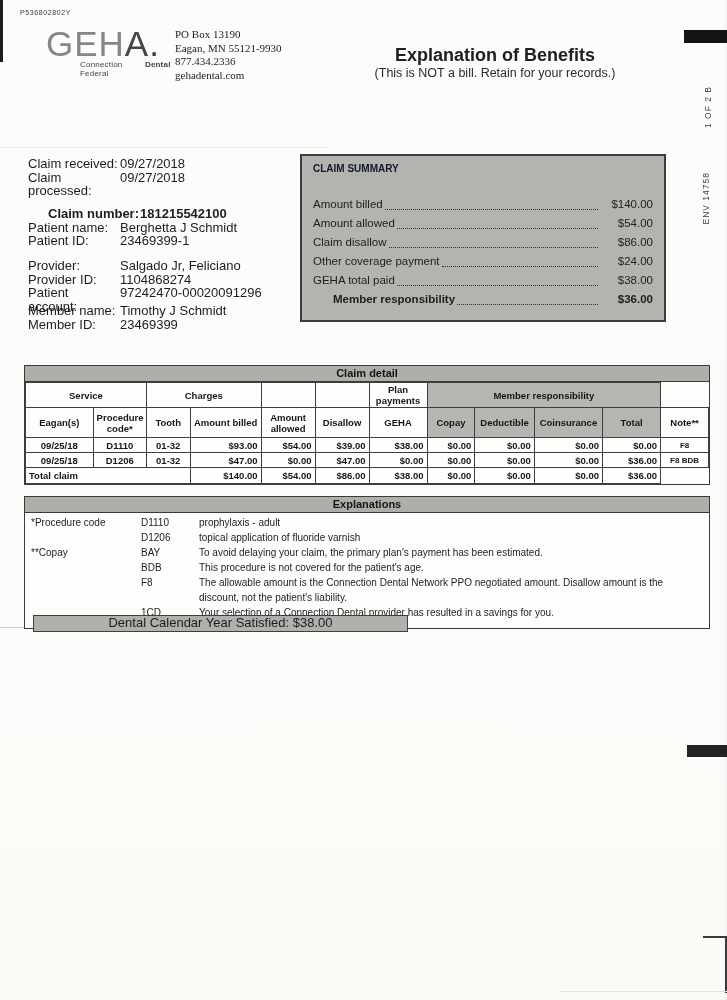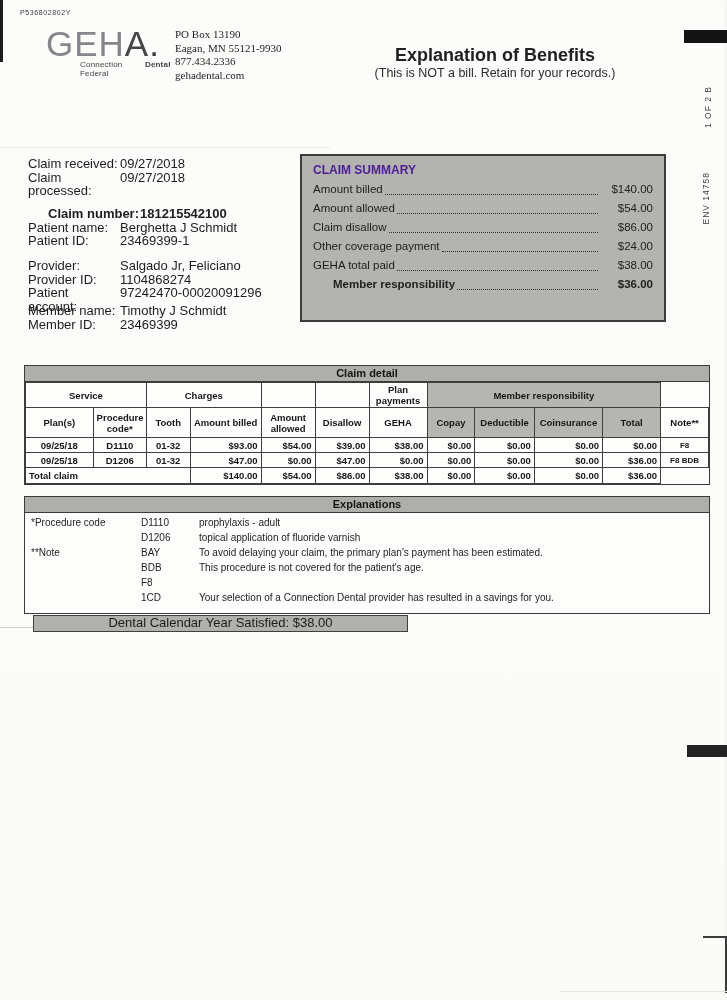--- a/index.html
+++ b/index.html
@@ -42,21 +42,21 @@
   
   .info-group{position:absolute;left:28px;width:270px;font-size:13px;line-height:13.5px;}
   .ig-1{top:157px;}.ig-2{top:207px;}.ig-3{top:259px;}.ig-4{top:304px;}
   .info-row{display:flex;}
   .info-label{width:92px;flex:0 0 92px;}
   .info-value{flex:1;}
   .b{font-weight:bold;padding-left:20px;}
 
   
   .summary-box{position:absolute;left:300px;top:154px;width:366px;height:168px;background:#b3b3b0;border:2px solid #3c3c3c;box-sizing:border-box;padding:7px 11px;}
-  .summary-title{font-size:12px;font-weight:bold;margin-bottom:3px;color:#4c1d95;}
+  .summary-title{font-size:10px;font-weight:bold;margin-bottom:21px;color:#0f172a;}
   .summary-row{display:flex;align-items:flex-end;font-size:11.5px;line-height:19px;color:#1d1d1d;}
   .summary-leader{flex:1;border-bottom:1.5px dotted #2e2e2e;margin:0 3px 4px 2px;}
   .summary-value{text-align:right;min-width:52px;}
 
   
   .section{position:absolute;left:24px;width:686px;}
   .sec-detail{top:365px;}
   .sec-expl{top:496px;}
   .section-bar{background:#aeaeab;border:1.5px solid #3a3a3a;box-sizing:border-box;font-size:11px;font-weight:bold;padding:1px 6px 2px;color:#151515;text-align:center;}
   .section-body{border:1.5px solid #3a3a3a;border-top:none;box-sizing:border-box;background:#fdfdfc;}
@@ -223,21 +223,21 @@
             <tr class="grp">
           <th colspan="2">Service</th>
           <th colspan="2">Charges</th>
           <th></th>
           <th></th>
           <th>Plan payments</th>
           <th colspan="4" class="gray">Member responsibility</th>
           <th class="noborder"></th>
         </tr>
         <tr class="hdr">
-          <th>Plan(s)</th>
+          <th>Eagan(s)</th>
           <th>Procedure code*</th>
           <th>Tooth</th>
           <th>Amount billed</th>
           <th>Amount allowed</th>
           <th>Disallow</th>
           <th>GEHA</th>
           <th class="gray">Copay</th>
           <th class="gray">Deductible</th>
           <th class="gray">Coinsurance</th>
           <th class="gray">Total</th>
@@ -295,32 +295,33 @@
           <span class="expl-label">*Procedure code</span>
           <span class="expl-code">D1110</span>
           <span class="expl-text">prophylaxis - adult</span>
         </div>
       <div class="expl-row">
           <span class="expl-label"></span>
           <span class="expl-code">D1206</span>
           <span class="expl-text">topical application of fluoride varnish</span>
         </div>
       <div class="expl-row">
-          <span class="expl-label">**Note</span>
+          <span class="expl-label">**Copay</span>
           <span class="expl-code">BAY</span>
           <span class="expl-text">To avoid delaying your claim, the primary plan's payment has been estimated.</span>
         </div>
       <div class="expl-row">
           <span class="expl-label"></span>
           <span class="expl-code">BDB</span>
           <span class="expl-text">This procedure is not covered for the patient's age.</span>
         </div>
       <div class="expl-row">
           <span class="expl-label"></span>
           <span class="expl-code">F8</span>
+          <span class="expl-text">The allowable amount is the Connection Dental Network PPO negotiated amount.  Disallow amount is the discount, not the patient's liability.</span>
         </div>
       <div class="expl-row">
           <span class="expl-label"></span>
           <span class="expl-code">1CD</span>
           <span class="expl-text">Your selection of a Connection Dental provider has resulted in a savings for you.</span>
         </div>
     </div>
   </div>
 
   <div class="footer-bar">Dental Calendar Year Satisfied: $38.00</div>

